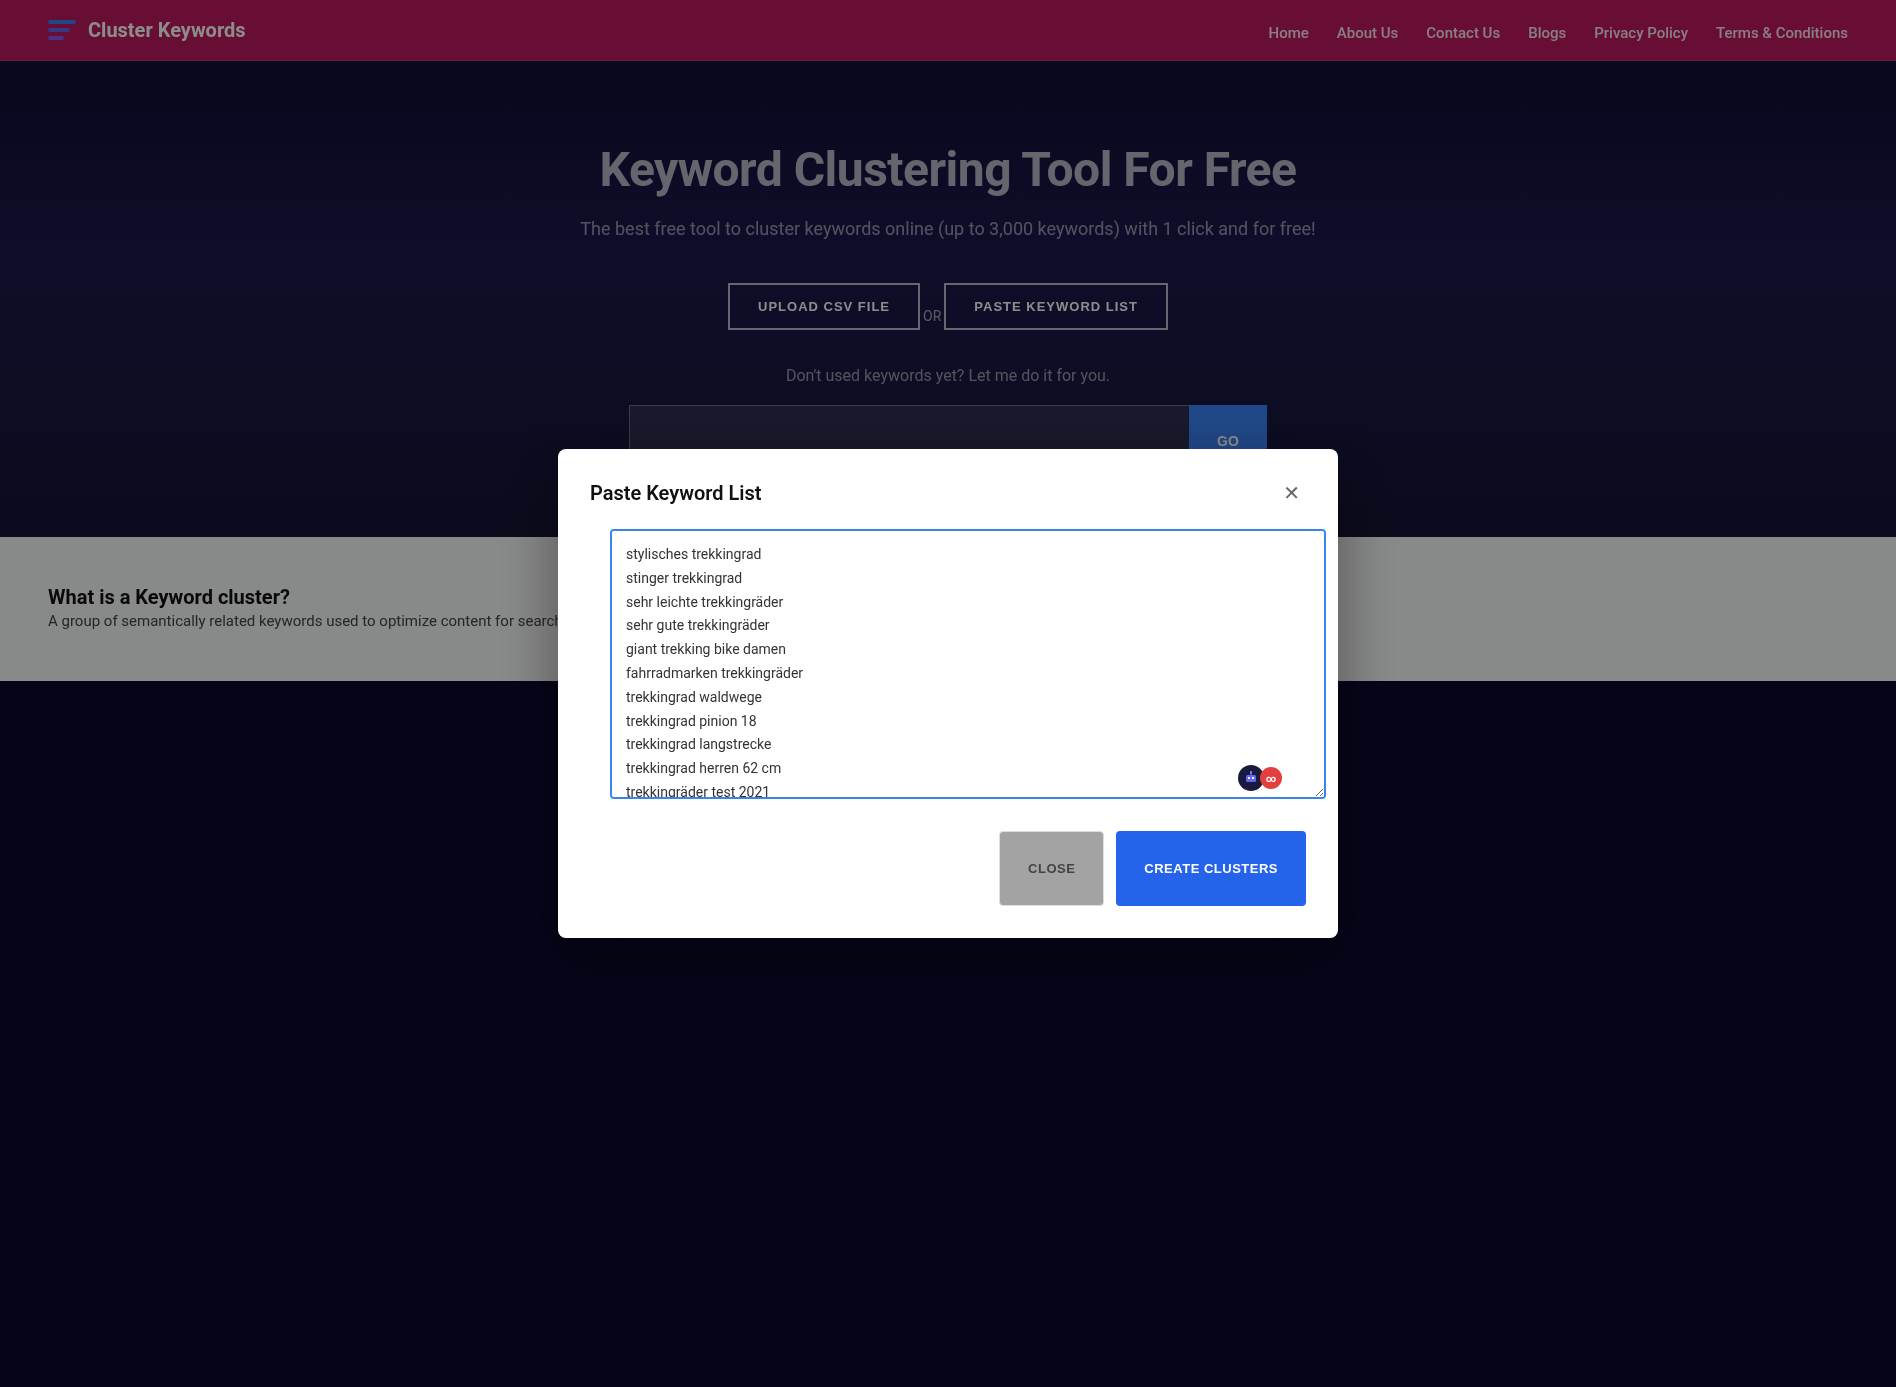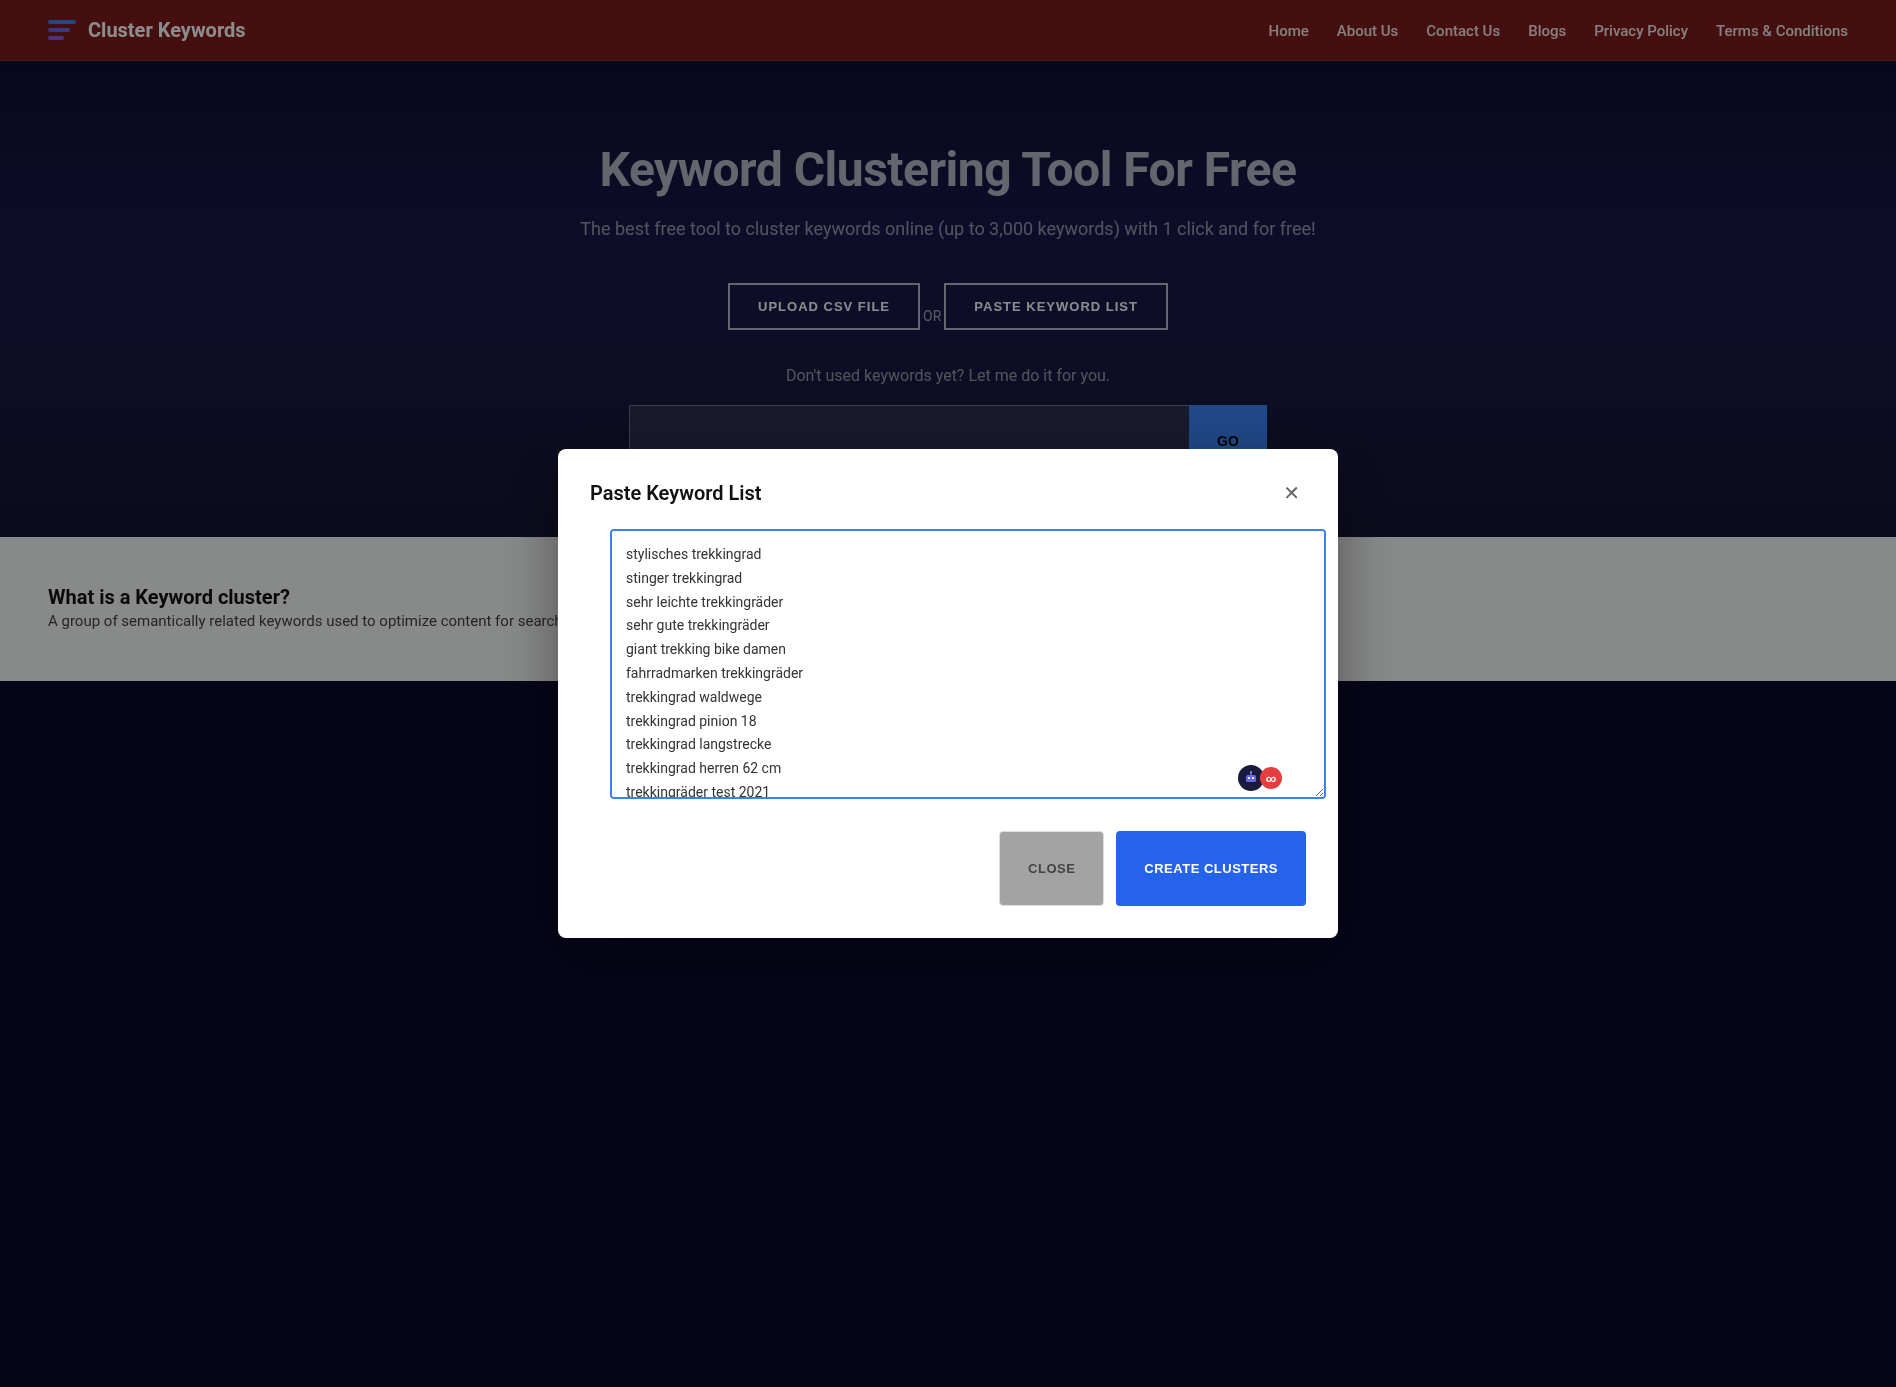--- a/index.html
+++ b/index.html
@@ -11,24 +11,24 @@
     body {
       font-family: -apple-system, BlinkMacSystemFont, 'Segoe UI', Roboto, sans-serif;
       background: #0a0a2e;
       min-height: 100vh;
       overflow-x: hidden;
     }
 
     
     .navbar {
       display: flex;
-      align-items: center;
+      align-items: flex-end;
       justify-content: space-between;
       padding: 18px 48px;
-      background: #7f1d1d;
+      background: #be185d;
       border-bottom: 1px solid rgba(255,255,255,0.08);
     }
 
     .navbar-brand {
       display: flex;
       align-items: center;
       gap: 12px;
       text-decoration: none;
     }
 
@@ -137,21 +137,21 @@
       border-right: none;
       color: #fff;
       font-size: 15px;
       outline: none;
     }
 
     .hero-search-btn {
       padding: 28px 28px;
       background: #3b82f6;
       border: none;
-      color: #000000;
+      color: #ffffff;
       font-size: 14px;
       font-weight: 600;
       cursor: pointer;
     }
 
     
     .overlay {
       position: fixed;
       inset: 0;
       background: rgba(0,0,0,0.45);

